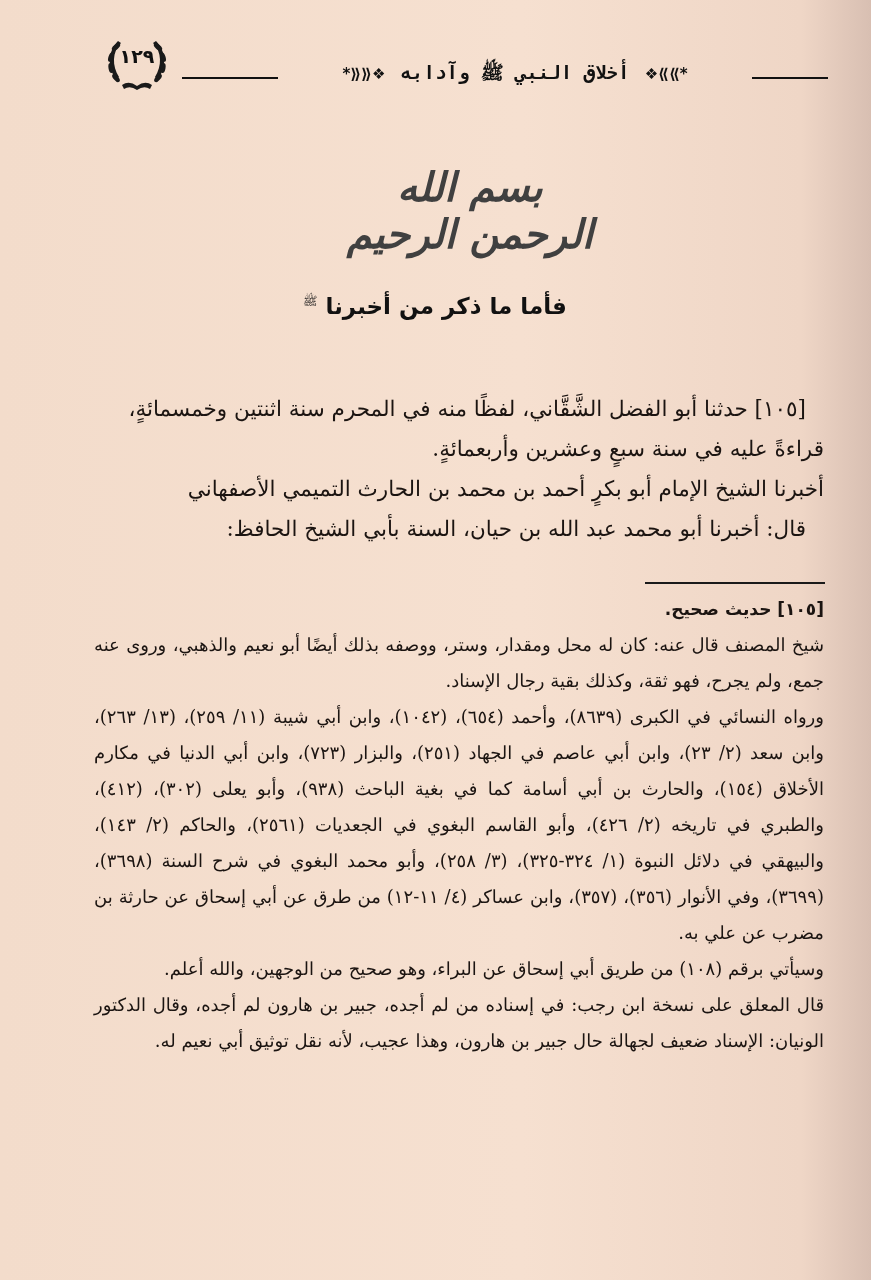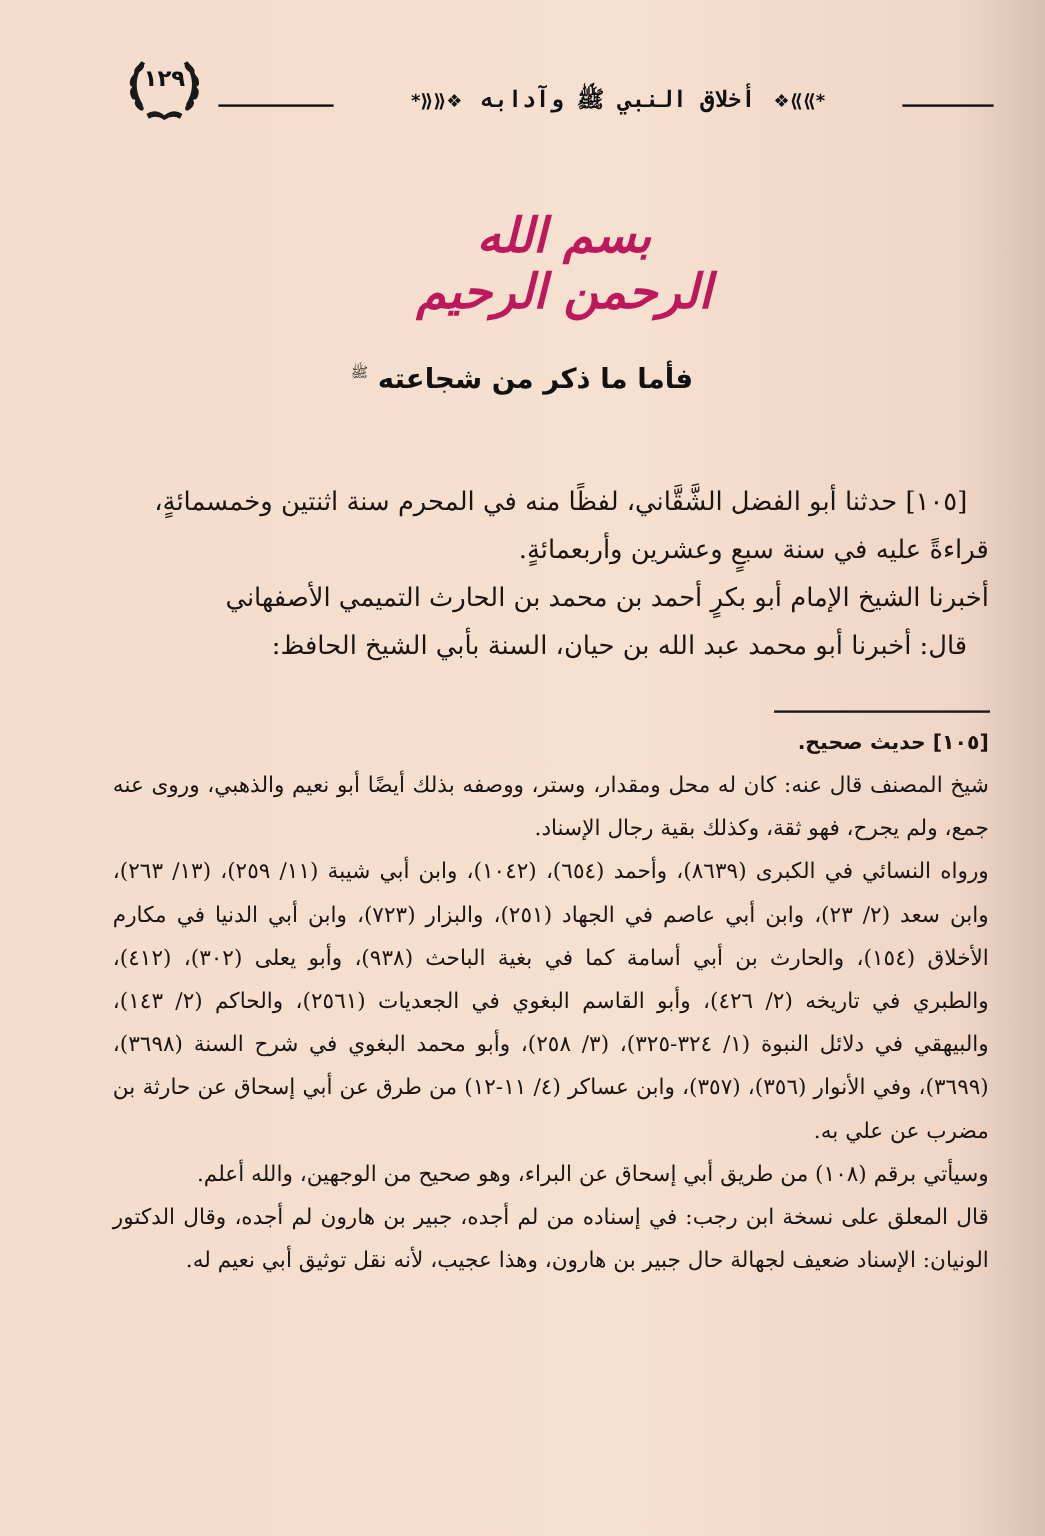--- a/index.html
+++ b/index.html
@@ -3,21 +3,21 @@
   <meta charset="utf-8">
   <style>
     html, body { margin: 0; padding: 0; }
     body {
       width: 871px; height: 1280px; overflow: hidden;
       background: linear-gradient(to right, #f3dccb 0%, #f6e0d0 60%, #efd6c6 92%, #d8bfb2 100%);
       font-family: "DejaVu Serif", "Liberation Serif", serif;
       color: #1c1512;
       position: relative;
     }
-    .page { position: absolute; left: 0; top: 13px; width: 871px; height: 1080px; }
+    .page { position: absolute; left: 0; top: 3px; width: 871px; height: 1080px; }
 
     
     .header { position: absolute; top: 30px; left: 100px; width: 728px; height: 64px; }
     .page-num-badge {
       position: absolute; left: 4px; top: 0; width: 66px; height: 64px;
     }
     .page-num-badge svg { position: absolute; left: 0; top: 0; }
     .page-num {
       position: absolute; left: 0; top: 12px; width: 66px; text-align: center;
       font-family: "DejaVu Sans", sans-serif; font-weight: bold; font-size: 19px; color: #111;
@@ -32,21 +32,21 @@
     .header-title {
       font-family: Liberation Mono, monospace; font-weight: bold; font-size: 19px; color: #111;
     }
     .orn { font-family: "DejaVu Sans", sans-serif; font-size: 15px; font-weight: bold; color: #111; letter-spacing: -1px; }
 
     
     .basmala {
       position: absolute; top: 160px; left: 340px; width: 260px; height: 80px;
       text-align: center; direction: rtl;
       font-family: "DejaVu Serif", serif; font-size: 40px; font-style: italic; font-weight: bold;
-      color: #be185d; letter-spacing: -2px;
+      color: #404040; letter-spacing: -2px;
     }
 
     
     .section-heading {
       position: absolute; top: 290px; left: 180px; width: 510px; text-align: center; direction: rtl;
       font-family: "DejaVu Sans", sans-serif; font-weight: bold; font-size: 23px; color: #111;
     }
     .honorific { font-size: 12px; font-weight: normal; vertical-align: super; }
 
     
@@ -101,21 +101,21 @@
       &nbsp;
       <span class="header-title">أخلاق النبي ﷺ وآدابه</span>
       &nbsp;
       <span class="orn">❖⟪⟪*</span>
     </div>
   </div>
 
   <div class="basmala">بسم الله الرحمن الرحيم</div>
 
   <div class="section-heading">
-    <span>فأما ما ذكر من شجاعته</span>
+    <span>فأما ما ذكر من أخبرنا</span>
     <span class="honorific">ﷺ</span>
   </div>
 
   <div class="main-text">
     <p class="indent">[١٠٥] حدثنا أبو الفضل الشَّقَّاني، لفظًا منه في المحرم سنة اثنتين وخمسمائةٍ،</p>
     <p>قراءةً عليه في سنة سبعٍ وعشرين وأربعمائةٍ.</p>
     <p>أخبرنا الشيخ الإمام أبو بكرٍ أحمد بن محمد بن الحارث التميمي الأصفهاني</p>
     <p class="indent">قال: أخبرنا أبو محمد عبد الله بن حيان، السنة بأبي الشيخ الحافظ:</p>
   </div>
 

